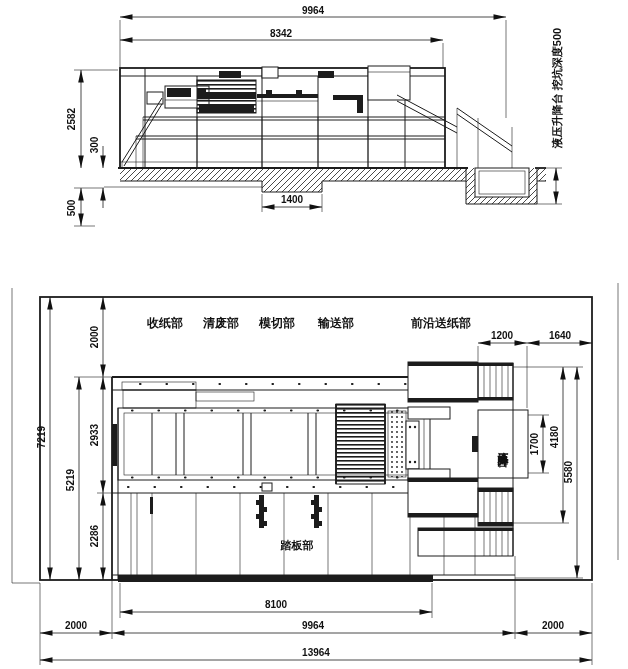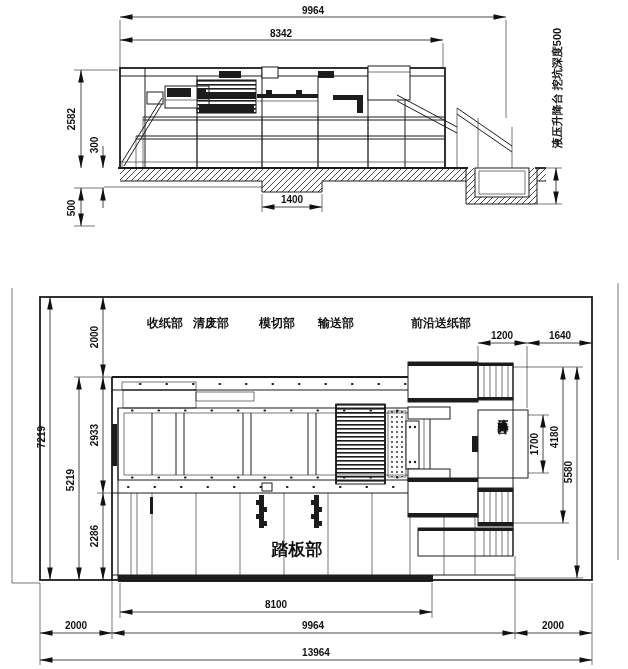--- a/index.html
+++ b/index.html
@@ -10,23 +10,23 @@
   }
   #stage svg { position:absolute; left:0; top:0; }
   .ln  { stroke:#1c1c1c; stroke-width:1;   fill:none; }
   .ln2 { stroke:#1c1c1c; stroke-width:1.8; fill:none; }
   .lnt { stroke:#1c1c1c; stroke-width:0.6; fill:none; }
   .dim { stroke:#1c1c1c; stroke-width:0.8; fill:none; }
   .dk  { fill:#1c1c1c; stroke:none; }
   .wbox{ fill:#ffffff; stroke:#1c1c1c; stroke-width:1; }
   .dots{ stroke:#1c1c1c; stroke-width:2.2; stroke-linecap:round; stroke-dasharray:0.5 26; fill:none; }
   .dimtxt { font:bold 10px "Liberation Sans","DejaVu Sans",sans-serif; fill:#111; text-anchor:middle; }
-  .cjk { position:absolute; font-weight:bold; white-space:nowrap; color:#111; }
+  .cjk { position:absolute; font-weight:bold; white-space:nowrap; color:#111;text-align:center; }
   .sec-label { top:315px; font-size:12px; transform:translateX(-50%); }
-  .pedal-label { left:297px; top:538px; font-size:17px; transform:translateX(-50%); }
+  .pedal-label { left:297px; top:538px; font-size:11px; transform:translateX(-50%); }
   .vnote { left:482px; top:81px; width:150px; height:14px; line-height:14px;
            font-size:11px; text-align:center; transform:rotate(-90deg); transform-origin:center; }
   .vlift { left:495px; top:410px; width:16px; height:70px; font-size:11px; line-height:16px;
            writing-mode:vertical-rl; text-orientation:upright; letter-spacing:1px; }
 </style>
 </head>
 <body>
 
 <div id="stage">
 
@@ -350,20 +350,20 @@
       <line class="dim" x1="515" y1="633" x2="592" y2="633" marker-start="url(#arr)" marker-end="url(#arr)"></line>
       <text class="dimtxt" x="553" y="629">2000</text>
       <line class="dim" x1="40" y1="660" x2="592" y2="660" marker-start="url(#arr)" marker-end="url(#arr)"></line>
       <text class="dimtxt" x="316" y="656">13964</text>
     </g>
   </g>
 </svg>
 
 <div class="cjk vnote">液压升降台 挖坑深度500</div>
 <div class="cjk sec-label" style="left:165px">收纸部</div>
-<div class="cjk sec-label" style="left:211px">清废部</div>
+<div class="cjk sec-label" style="left:221px">清废部</div>
 <div class="cjk sec-label" style="left:277px">模切部</div>
 <div class="cjk sec-label" style="left:336px">输送部</div>
 <div class="cjk sec-label" style="left:441px">前沿送纸部</div>
 <div class="cjk pedal-label">踏板部</div>
 <div class="cjk vlift">液压升降台</div>
 
 </div>
 
 </body></html>

